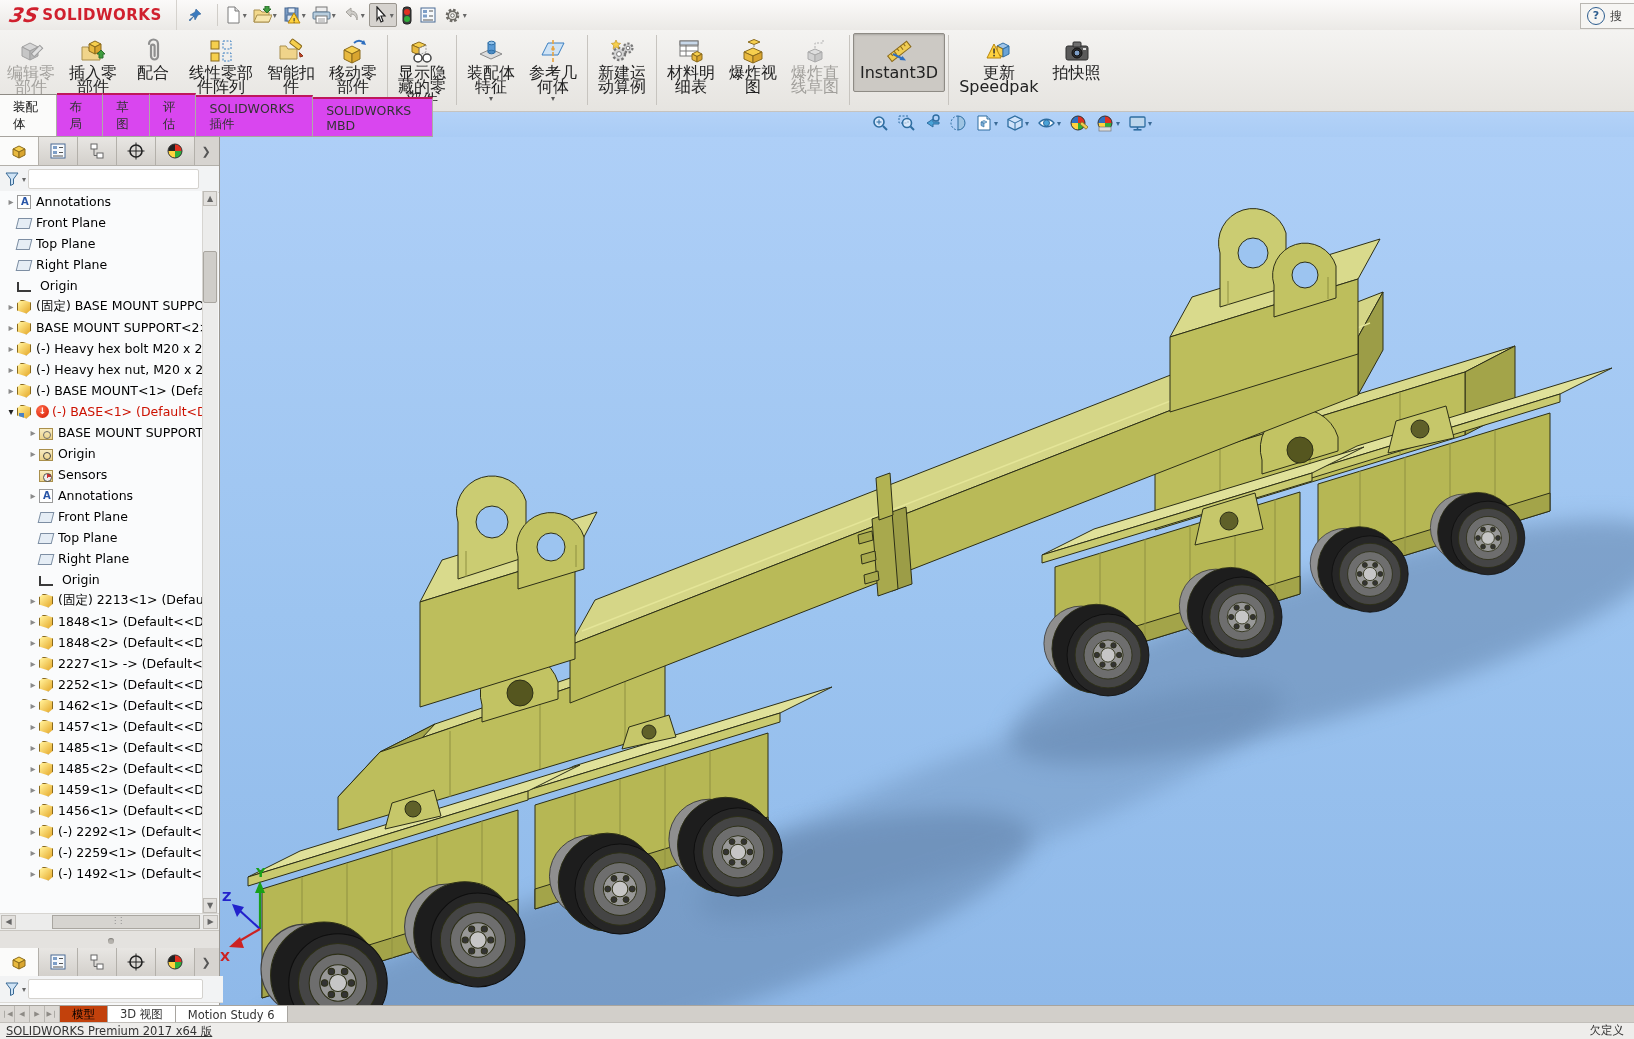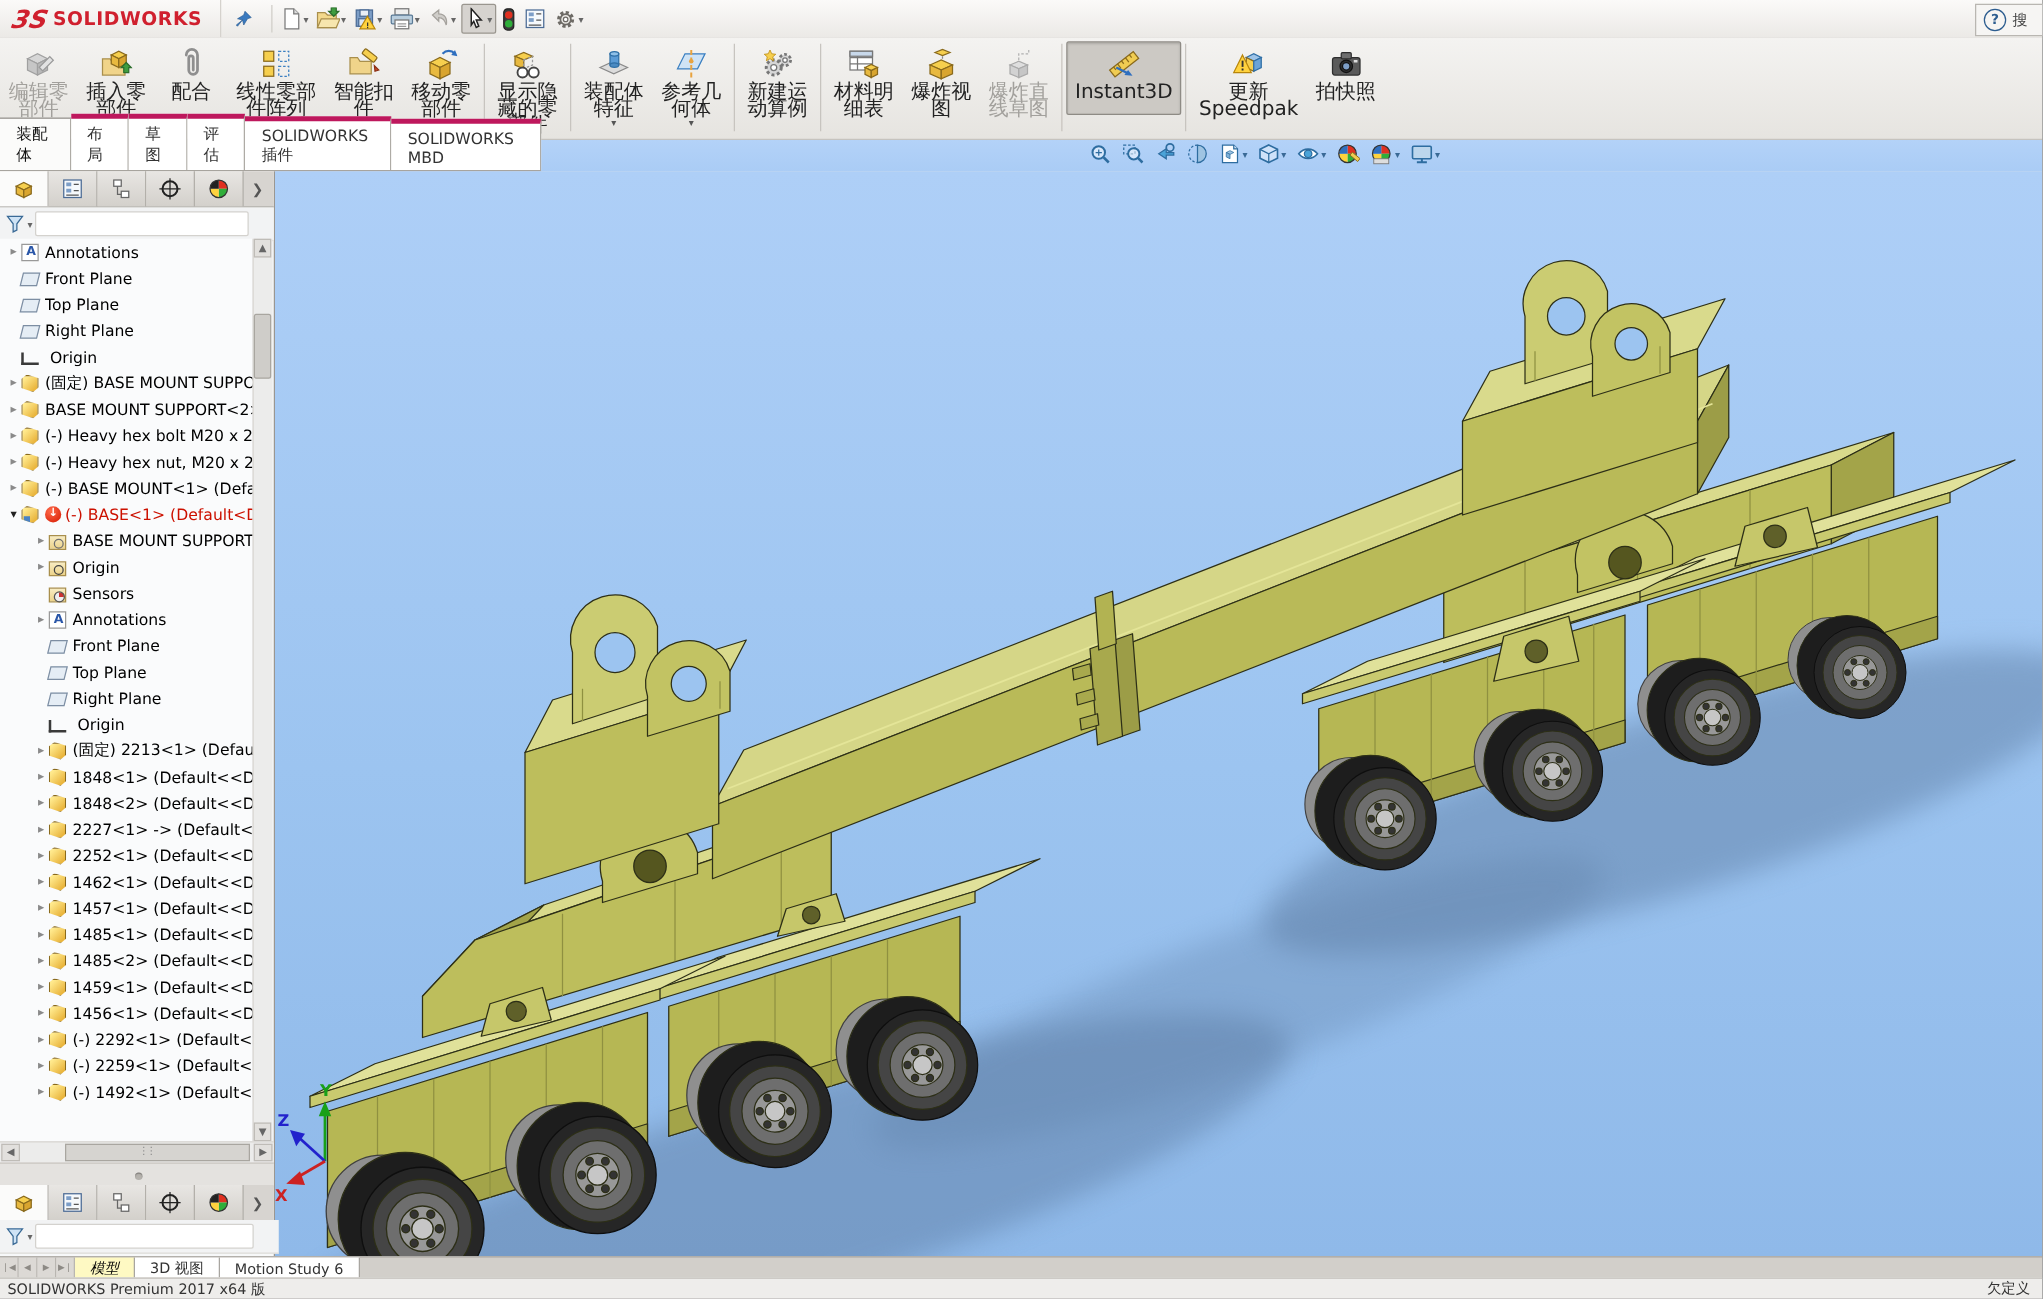--- a/index.html
+++ b/index.html
@@ -29,21 +29,21 @@
   .ricon{width:28px;height:28px;display:flex;align-items:center;justify-content:center;}
   .rlab{font-size:16px;line-height:13.5px;white-space:pre-line;text-align:center;color:#222;margin-top:1px;}
   .rcaret{font-size:8px;color:#555;line-height:8px;margin-top:2px;visibility:hidden;}
   .rbtn.caret .rcaret{visibility:visible;}
   .rbtn.disabled .rlab{color:#a2a09c;}
   .rbtn.active{background:#ccc9c4;border:1px solid #8e8b85;box-shadow:inset 0 1px 2px rgba(0,0,0,.18);}
   .rsep{width:1px;height:70px;background:#c7c4bf;margin:2px 3px 0;flex:0 0 1px;}
 
   
   .tabrow{position:absolute;left:0;top:112px;width:433px;height:25px;background:#cfccc7;display:flex;align-items:flex-end;border-bottom:1px solid #a7a49e;box-sizing:border-box;}
-  .rtab{padding:4px 13px 3px;font-size:12.5px;color:#333;background:#ffffff;border-right:1px solid #aeaba5;border-top:4px solid #be185d;}
+  .rtab{padding:4px 13px 3px;font-size:12.5px;color:#333;background:#d946ef;border-right:1px solid #aeaba5;border-top:2px solid #be185d;}
   .rtab.active{background:#fbfbfa;color:#111;border-top:1px solid #8e8b85;}
 
   
   .vp-strip{position:absolute;left:433px;top:112px;width:1201px;height:25px;background:linear-gradient(#b3d2f8,#aaccf5);}
   .headsup{position:absolute;left:437px;top:1px;display:flex;align-items:center;gap:6px;}
   .hubtn{display:flex;align-items:center;gap:1px;padding:1px;}
   .hubtn .dd{font-size:8px;color:#3a6a96;}
   .viewport{position:absolute;left:220px;top:137px;width:1414px;height:868px;background:linear-gradient(180deg,#aecff7 0%,#9cc4f0 55%,#8fb9e9 100%);overflow:hidden;}
   .viewport svg{display:block;}
 
@@ -89,23 +89,23 @@
   .hsthumb::after{content:"⋮⋮";position:absolute;left:58px;top:0;font-size:8px;color:#888;letter-spacing:-2px;}
   .splitter{position:absolute;left:0;top:793px;width:219px;height:18px;background:#e4e2df;border-top:1px solid #c9c6c1;border-bottom:1px solid #c9c6c1;}
   .splitter::after{content:"";position:absolute;left:108px;top:7px;width:6px;height:6px;border-radius:50%;background:#b5b2ad;box-shadow:inset 0 1px 1px rgba(0,0,0,.3);}
   .ptabs2{position:absolute;left:0;top:811px;width:219px;}
   .filter2{position:absolute;left:0;top:839px;width:219px;}
 
   
   .bottombar{position:absolute;left:0;top:1005px;width:1634px;height:17px;background:#d2cfca;border-top:1px solid #a7a49e;display:flex;align-items:stretch;box-sizing:border-box;}
   .navbtn{width:14px;display:flex;align-items:center;justify-content:center;font-size:7px;color:#8d8a85;background:#dcd9d5;border-right:1px solid #b9b6b1;}
   .btab{padding:1px 12px 0;font-size:11.5px;color:#333;background:#ffffff;border-right:1px solid #a8a5a0;display:flex;align-items:center;}
-  .btab.active{background:#fef9c3;color:#000;font-style:italic;}
+  .btab.active{background:#c2410c;color:#000;}
   .statusbar{position:absolute;left:0;top:1022px;width:1634px;height:17px;background:#eeedeb;border-top:1px solid #c2bfba;font-size:11.5px;color:#333;box-sizing:border-box;}
-  .status-left{position:absolute;left:6px;top:1px;}
+  .status-left{position:absolute;left:6px;top:1px;text-decoration:underline;}
   .status-right{position:absolute;right:10px;top:0;}
 </style>
 </head>
 <body>
 
 <div class="window">
 
   <div class="menubar">
     <div class="logo">
       <span class="swoosh">3S</span>

